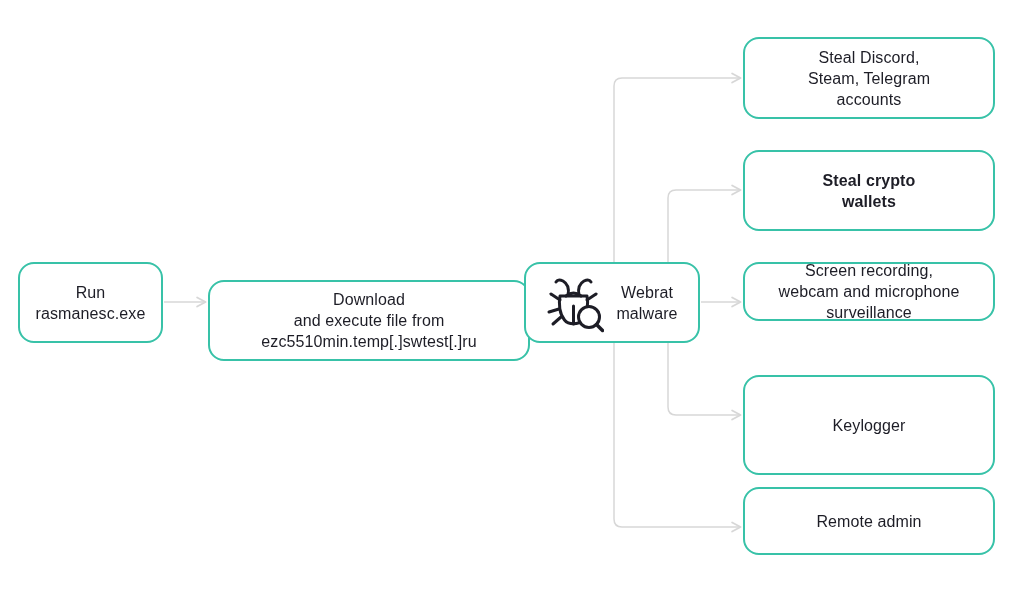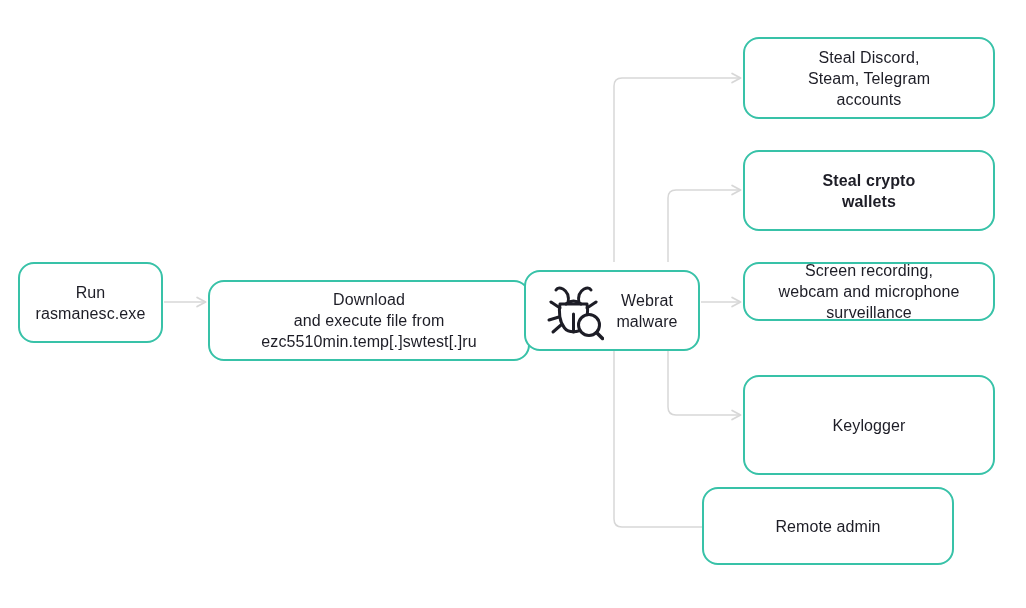--- a/index.html
+++ b/index.html
@@ -31,26 +31,26 @@
     color: #1d1d26;
     font-size: 16px;
     line-height: 21px;
     white-space: pre-line;
     letter-spacing: 0.1px;
     text-align: center;
   }
   
   #node-run       { left: 18px;  top: 262px; width: 145px; height: 81px; }
   #node-download  { left: 208px; top: 280px; width: 322px; height: 81px; }
-  #node-webrat    { left: 524px; top: 270px; width: 176px; height: 81px; gap: 12px; padding: 0 10px; }
+  #node-webrat    { left: 524px; top: 262px; width: 176px; height: 81px; gap: 12px; padding: 0 10px; }
   #node-accounts  { left: 743px; top: 37px;  width: 252px; height: 82px; }
   #node-crypto    { left: 743px; top: 150px; width: 252px; height: 81px; font-weight: bold; }
   #node-surveil   { left: 743px; top: 262px; width: 252px; height: 59px; }
   #node-keylogger { left: 743px; top: 375px; width: 252px; height: 100px; }
-  #node-remote    { left: 702px; top: 487px; width: 252px; height: 78px; }
+  #node-remote    { left: 743px; top: 487px; width: 252px; height: 68px; }
   .bug-icon { flex: 0 0 auto; display: block; }
 </style>
 </head>
 <body>
 
 <div class="canvas">
 
   <svg class="edges" viewBox="0 0 1026 608" xmlns="http://www.w3.org/2000/svg">
     <defs>
       <marker id="arrow" viewBox="0 0 10 10" refX="8.5" refY="5" markerWidth="7.5" markerHeight="7.5" orient="auto-start-reverse">

